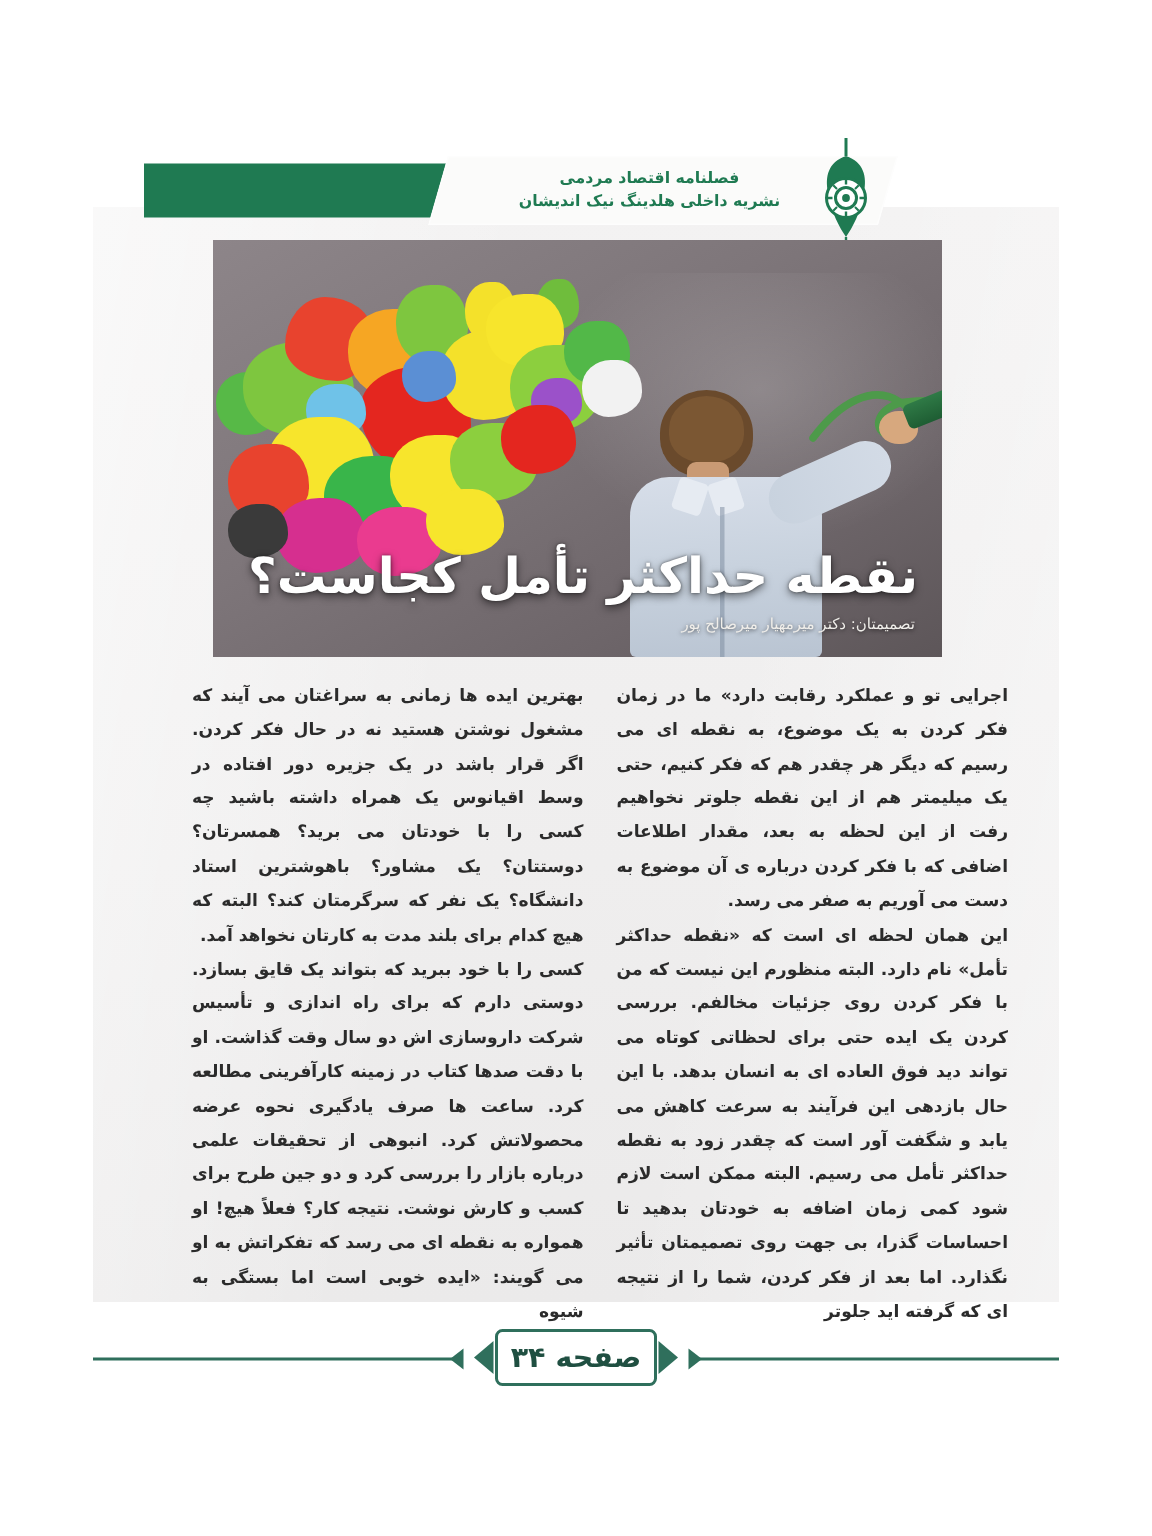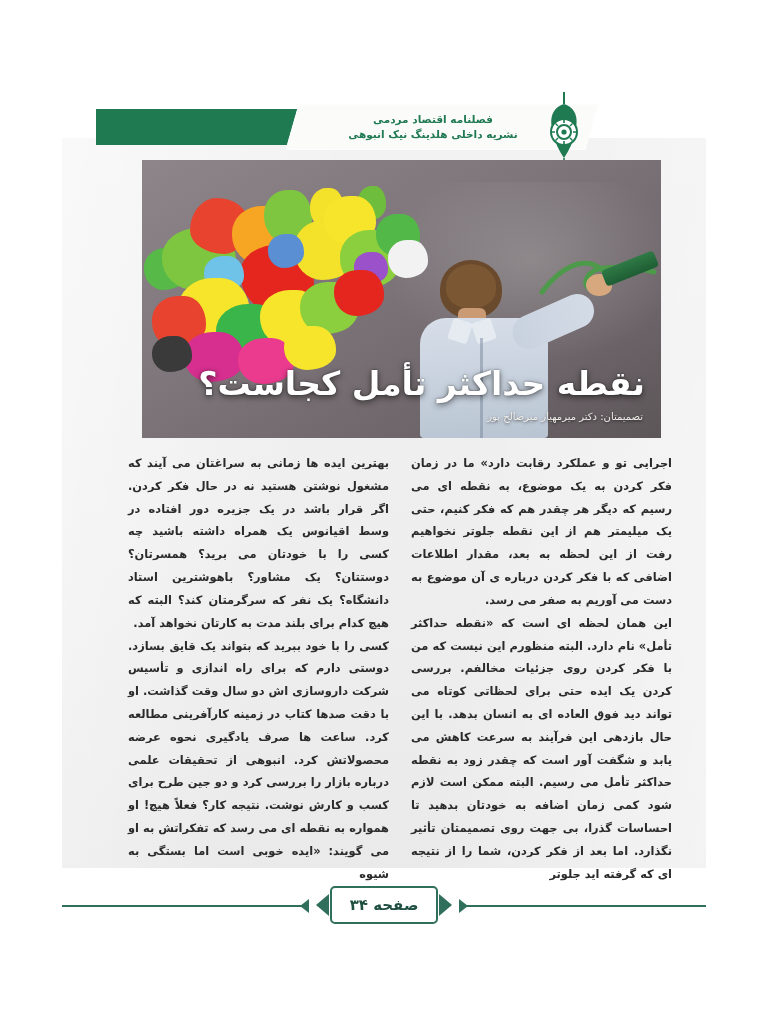--- a/index.html
+++ b/index.html
@@ -107,21 +107,20 @@
 
   
   .hero {
     position: absolute;
     left: 142px;
     top: 160px;
     width: 486px;
     height: 278px;
     overflow: hidden;
     background: linear-gradient(150deg, #8d8589 0%, #7e767a 40%, #6d6569 75%, #5d5659 100%);
-    padding-left: 33px;
   }
   .hero-wallglow {
     position: absolute;
     left: 48%;
     top: 8%;
     width: 60%;
     height: 70%;
     background: radial-gradient(ellipse at 45% 40%, rgba(255,255,255,0.18) 0%, rgba(255,255,255,0.0) 62%);
   }
   
@@ -320,40 +319,40 @@
     top: 50%;
     width: 0; height: 0;
     transform: translateY(-50%);
     border-top: 11px solid transparent;
     border-bottom: 11px solid transparent;
   }
   .cartouche-box::before { left: -16px;  border-right: 13px solid #2f6f5c; }
   .cartouche-box::after  { right: -16px; border-left: 13px solid #2f6f5c; }
   .page-number {
     color: #1f4f41;
-    font-size: 15px;
+    font-size: 19px;
     font-weight: bold;
     direction: rtl;
     letter-spacing: 1px;
   }
 </style>
 </head>
 <body>
 
 <div class="page">
 
   <div class="paper-panel"></div>
   <div class="paper-panel-sheen"></div>
 
   <div class="masthead">
     <div class="masthead-bar"></div>
     <div class="masthead-plaque"></div>
     <div class="masthead-text">
       <div class="masthead-line1">فصلنامه اقتصاد مردمی</div>
-      <div class="masthead-line2">نشریه داخلی هلدینگ نیک انبوهی</div>
+      <div class="masthead-line2">نشریه داخلی هلدینگ نیک اندیشان</div>
     </div>
   </div>
 
   <div class="emblem">
     <svg viewBox="0 0 56 74" width="56" height="74" aria-hidden="true">
       <g fill="none" stroke="#1f7a52" stroke-width="2">
         <path d="M28 4 L28 16"></path>
         <path d="M28 16 C16 20 14 30 16 40 C18 54 24 64 28 70 C32 64 38 54 40 40 C42 30 40 20 28 16 Z" fill="#1f7a52" stroke="none"></path>
         <circle cx="28" cy="44" r="13" fill="#ffffff" stroke="#1f7a52" stroke-width="2"></circle>
         <circle cx="28" cy="44" r="7" fill="none" stroke="#1f7a52" stroke-width="2"></circle>

